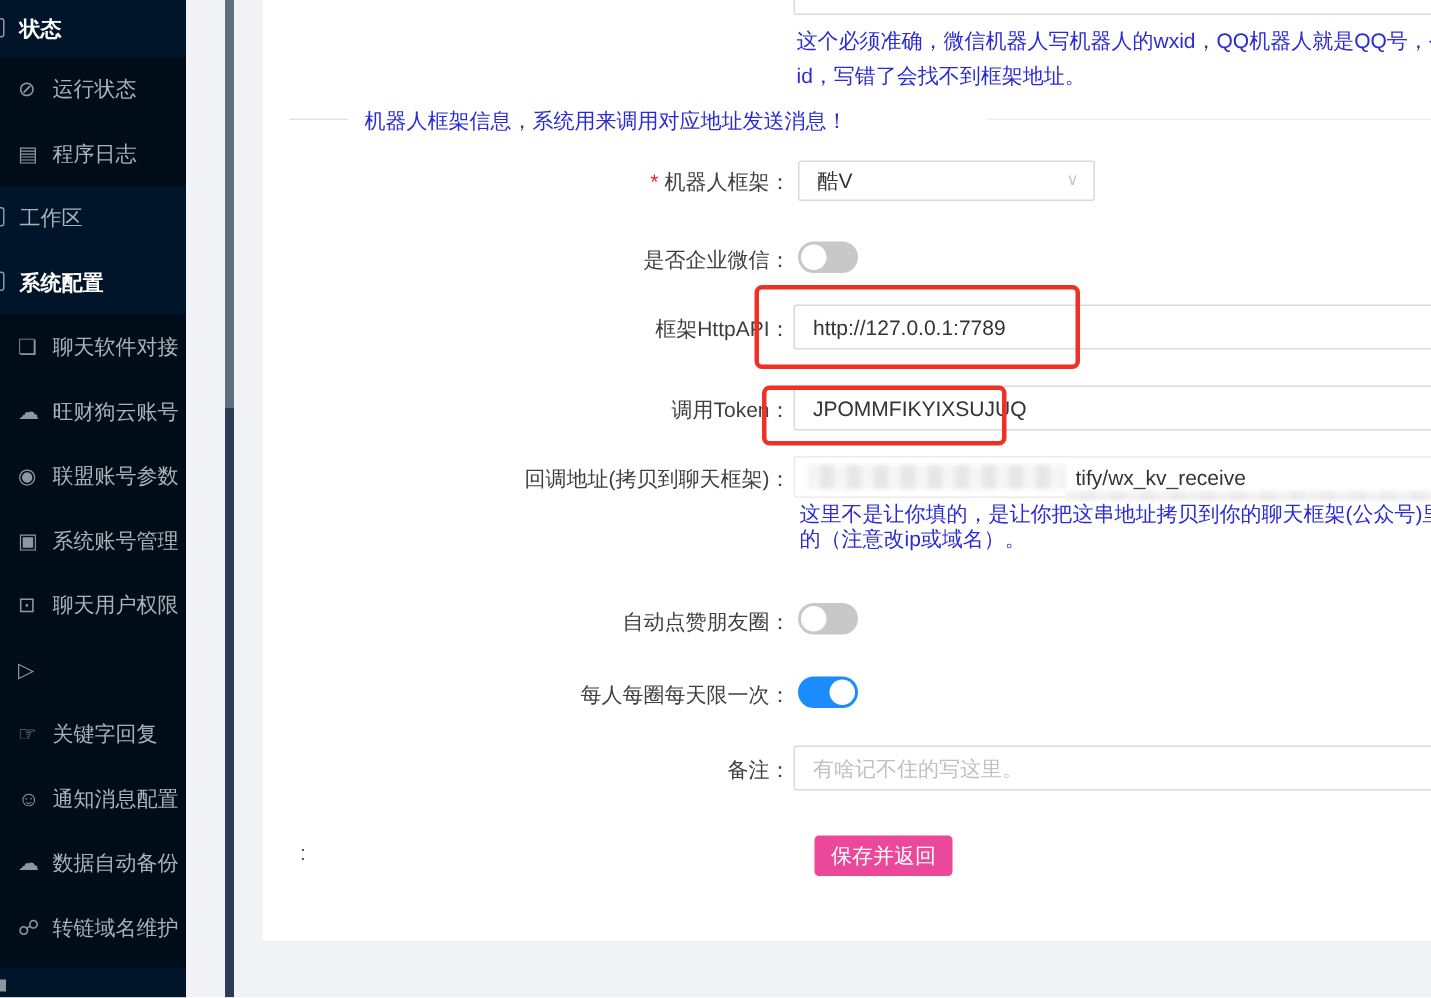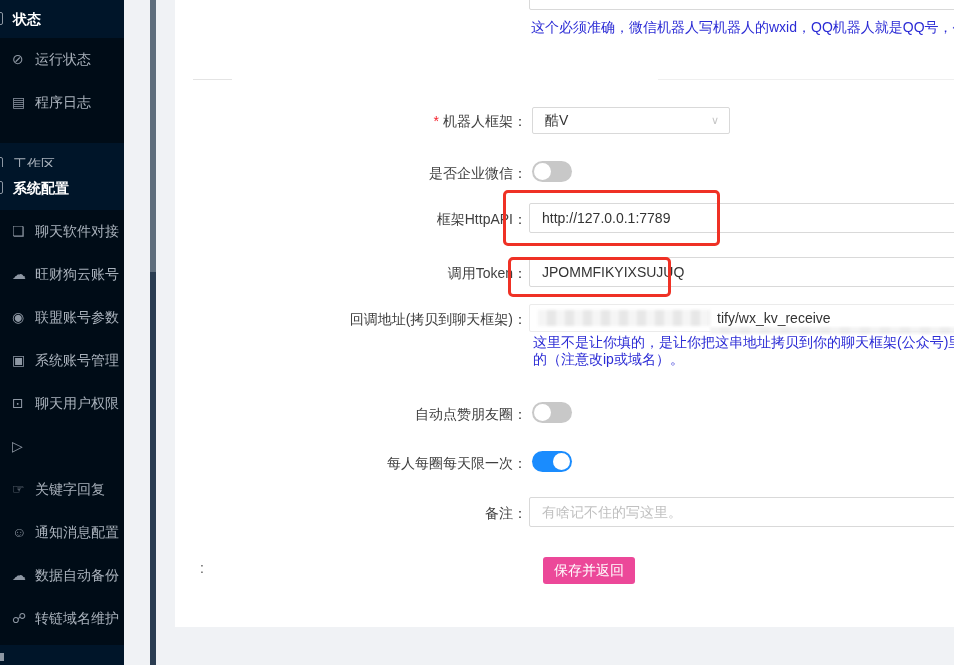--- a/index.html
+++ b/index.html
@@ -75,21 +75,21 @@
       <span class="caret">∧</span>
     </div>
     <div class="side-item" style="top:38px;">
       <span class="s-icon">⊘</span>
       <span class="s-label">运行状态</span>
     </div>
     <div class="side-item" style="top:81px;">
       <span class="s-icon">▤</span>
       <span class="s-label">程序日志</span>
     </div>
-    <div class="side-item group" style="top:124px;margin-top:19px;">
+    <div class="side-item group" style="top:124px;">
       <span class="sliver"></span>
       <span class="s-label">工作区</span>
       <span class="caret">∨</span>
     </div>
     <div class="side-item group" style="top:167px;">
       <span class="sliver"></span>
       <span class="s-label strong">系统配置</span>
       <span class="caret">∧</span>
     </div>
     <div class="side-item" style="top:210px;">
@@ -140,22 +140,24 @@
   <div class="scrollbar">
     <div class="scroll-thumb"></div>
   </div>
 
   <div class="content">
     <div class="card">
 
       <div class="partial-input"></div>
 
       <div class="help-blue" style="left:356px; top:16px; line-height:22px;">这个必须准确，微信机器人写机器人的wxid，QQ机器人就是QQ号，公众号写</div>
+      <div class="help-blue" style="left:356px; top:39px; line-height:22px;">id，写错了会找不到框架地址。</div>
 
       <div class="divider-seg" style="left:18px; top:79px; width:39px;"></div>
+      <div class="divider-text">机器人框架信息，系统用来调用对应地址发送消息！</div>
       <div class="divider-seg" style="left:483px; top:79px; right:0; background:#efefef;"></div>
 
       <div class="flabel" style="top:111px;"><span class="req">*</span><span>机器人框架：</span></div>
       <div class="selectbox">
         <span class="sel-val">酷V</span>
         <span class="sel-caret">∨</span>
       </div>
 
       <div class="flabel" style="top:163px;">是否企业微信：</div>
       <div class="toggle" style="top:161px;">

